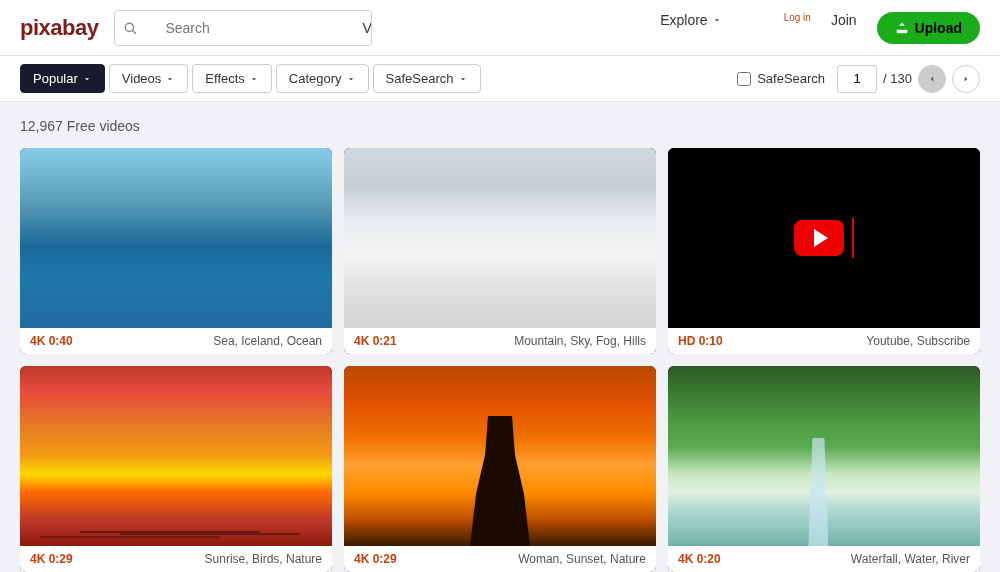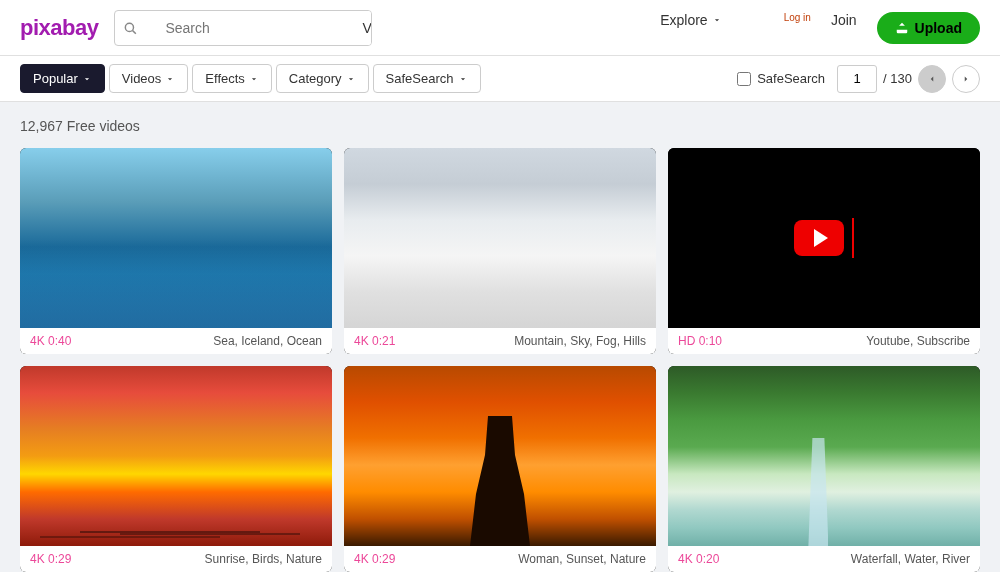--- a/index.html
+++ b/index.html
@@ -11,21 +11,21 @@
       display: flex;
       align-items: center;
       padding: 0 20px;
       height: 56px;
       border-bottom: 1px solid #e0e0e0;
       gap: 16px;
     }
     .logo {
       font-size: 22px;
       font-weight: 700;
-      color: #a21caf;
+      color: #7f1d1d;
       letter-spacing: -0.5px;
       white-space: nowrap;
     }
     .search-bar {
       display: flex;
       align-items: center;
       border: 1px solid #ccc;
       border-radius: 4px;
       overflow: hidden;
       flex: 1;
@@ -221,21 +221,21 @@
     }
     .video-caption {
       background: #fff;
       padding: 6px 10px;
       display: flex;
       justify-content: space-between;
       align-items: center;
       font-size: 12px;
       color: #555;
     }
-    .video-meta-left { font-weight: 400; color: #ec4899; }
+    .video-meta-left { font-weight: 700; color: #c2410c; }
     .video-meta-right { color: #555; }
 
     
     .thumb-sea {
       background: linear-gradient(180deg, #87CEEB 0%, #5a9db8 30%, #1a6a9a 55%, #2080b5 70%, #2e88c0 100%);
       width: 100%;
       height: 100%;
       position: relative;
     }
     .thumb-sea::after {

